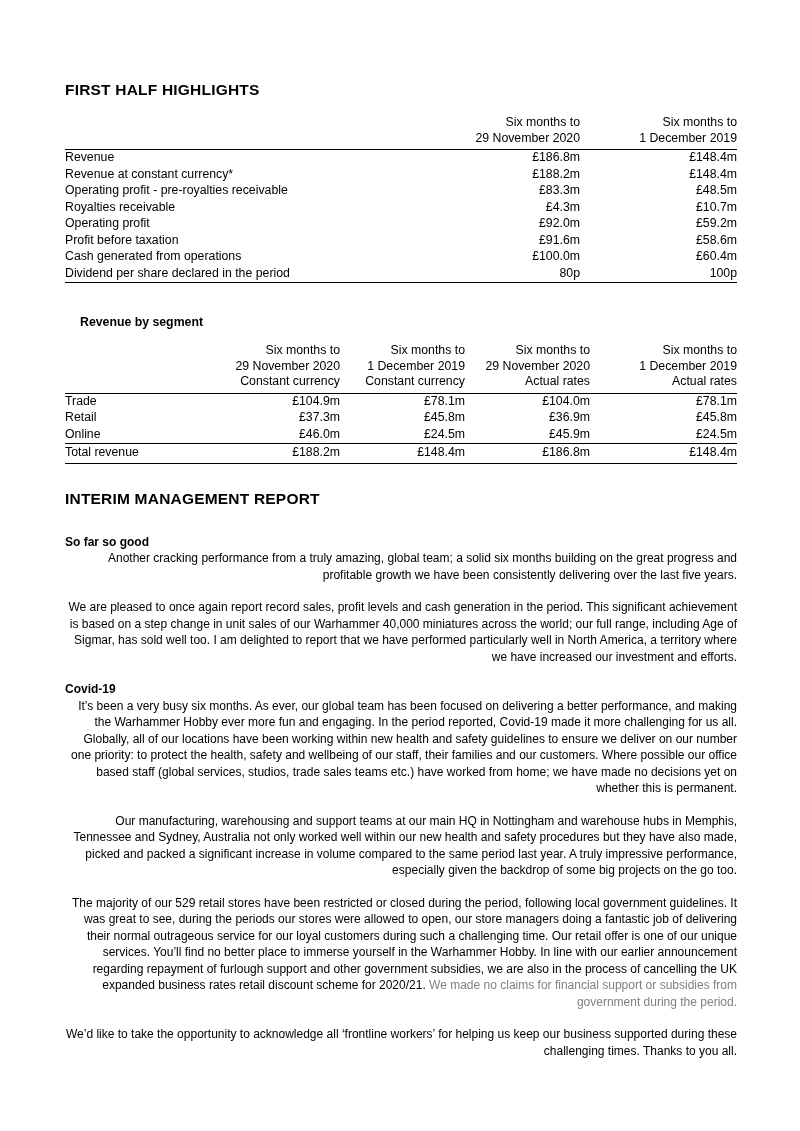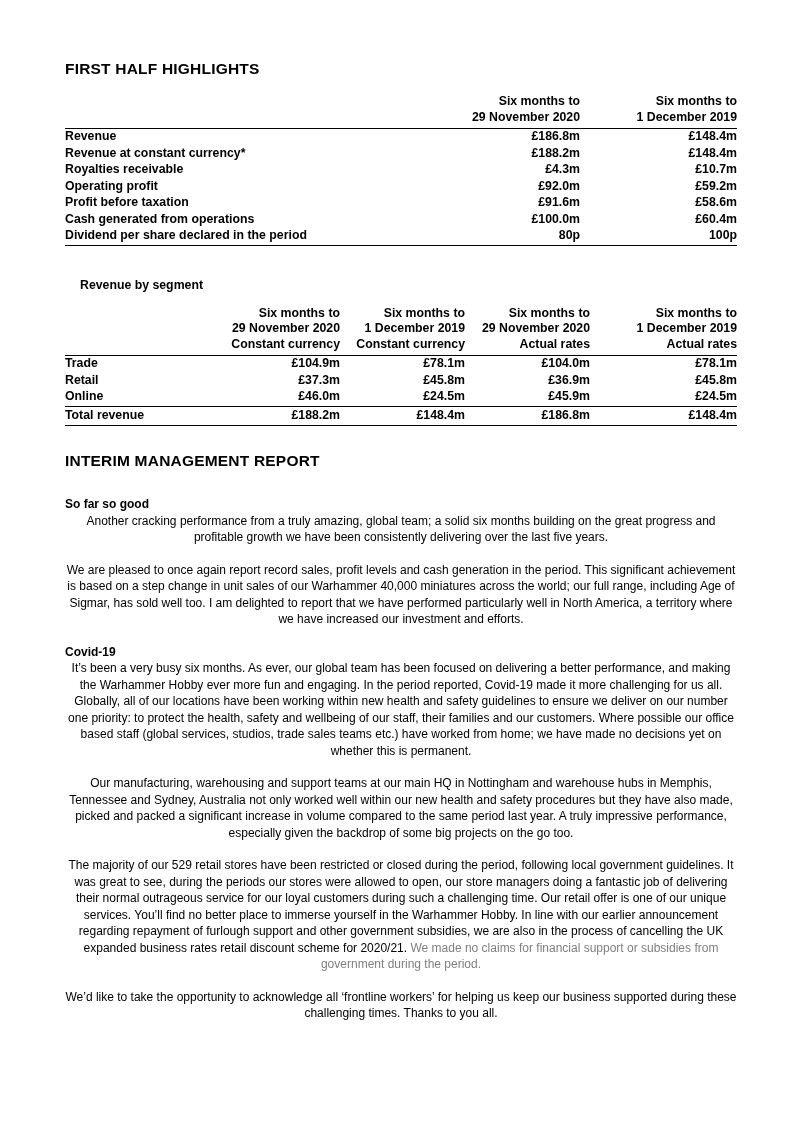--- a/index.html
+++ b/index.html
@@ -4,34 +4,34 @@
 <style>
   * { box-sizing: border-box; }
   html, body { margin: 0; padding: 0; }
   body {
     width: 800px; height: 1131px;
     background: #ffffff; color: #000000;
     font-family: "Liberation Sans", sans-serif;
     font-size: 12.3px;
     overflow: hidden;
   }
-  .page { padding: 60px 63px 0 65px; }
+  .page { padding: 81px 63px 0 65px; }
 
   .h-main {
     font-size: 15.5px; font-weight: bold; margin: 0;
     letter-spacing: 0.2px;
   }
   .h-report { margin-top: 26px; }
 
   table.tbl {
     width: 100%; border-collapse: collapse; table-layout: fixed;
     font-size: 12.3px; line-height: 15.5px;
   }
   .tbl th, .tbl td {
-    font-weight: bold; padding: 0 0 1px 0; vertical-align: bottom;
+    font-weight: normal; padding: 0 0 1px 0; vertical-align: bottom;
     overflow: hidden; white-space: nowrap;
   }
   .num { text-align: right; }
   .bold { font-weight: bold; }
   .pad-r { padding-right: 37px; }
 
   .tbl-highlights { margin-top: 16px; border-bottom: 1px solid #000; }
   .tbl-highlights thead th { border-bottom: 1px solid #000; padding-bottom: 3px; }
   .tbl-highlights .c-label { width: 395px; }
   .tbl-highlights .c-cur   { width: 120px; }
@@ -47,21 +47,21 @@
   .tbl-segment tr.total td {
     border-top: 1px solid #000; border-bottom: 1px solid #000;
     padding-top: 1px; padding-bottom: 2px; margin-left: 32px;
   }
 
   .report { margin-top: 2px; }
   .sub { font-weight: bold; margin: 0; font-size: 12px; line-height: 16.5px; }
   .sub-first { margin-top: 26px; }
   p.body-p {
     margin: 0 0 16px 0; font-size: 12px; line-height: 16.5px;
-    text-align: center;
+    text-align: right;
   }
   p.after-sub { margin-top: 0; }
   .gray { color: #7f7f7f; }
 </style>
 </head>
 <body>
 
 <div class="page">
 
   <h1 class="h-main">FIRST HALF HIGHLIGHTS</h1>
@@ -88,20 +88,25 @@
     <tbody>
       <tr>
         <td>Revenue</td>
         <td class="num bold">£186.8m</td>
         <td class="num pad-r">£148.4m</td>
       </tr>
       <tr>
         <td>Revenue at constant currency*</td>
         <td class="num bold">£188.2m</td>
         <td class="num pad-r">£148.4m</td>
+      </tr>
+      <tr>
+        <td>Operating profit - pre-royalties receivable</td>
+        <td class="num bold">£83.3m</td>
+        <td class="num pad-r">£48.5m</td>
       </tr>
       <tr>
         <td>Royalties receivable</td>
         <td class="num bold">£4.3m</td>
         <td class="num pad-r">£10.7m</td>
       </tr>
       <tr>
         <td>Operating profit</td>
         <td class="num bold">£92.0m</td>
         <td class="num pad-r">£59.2m</td>

